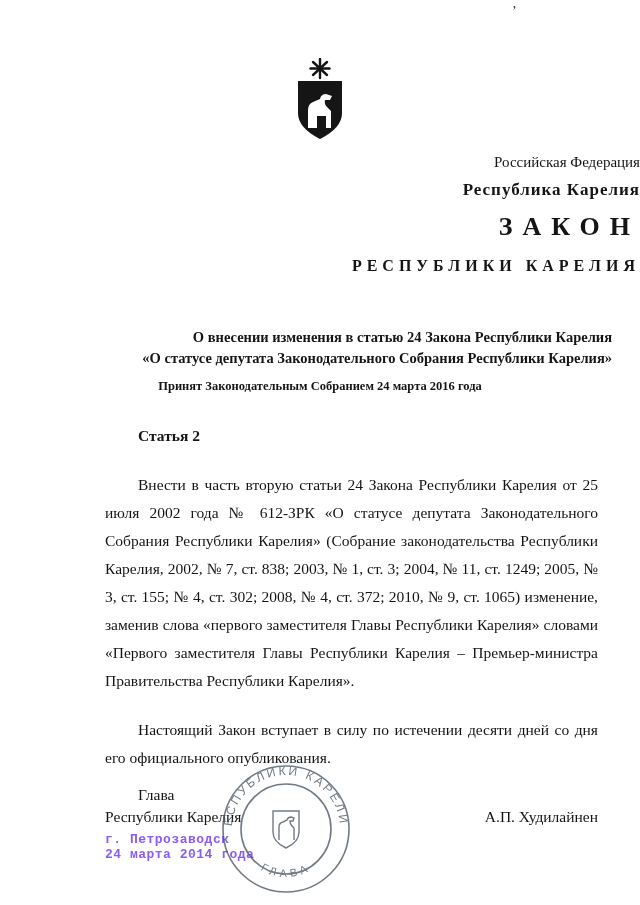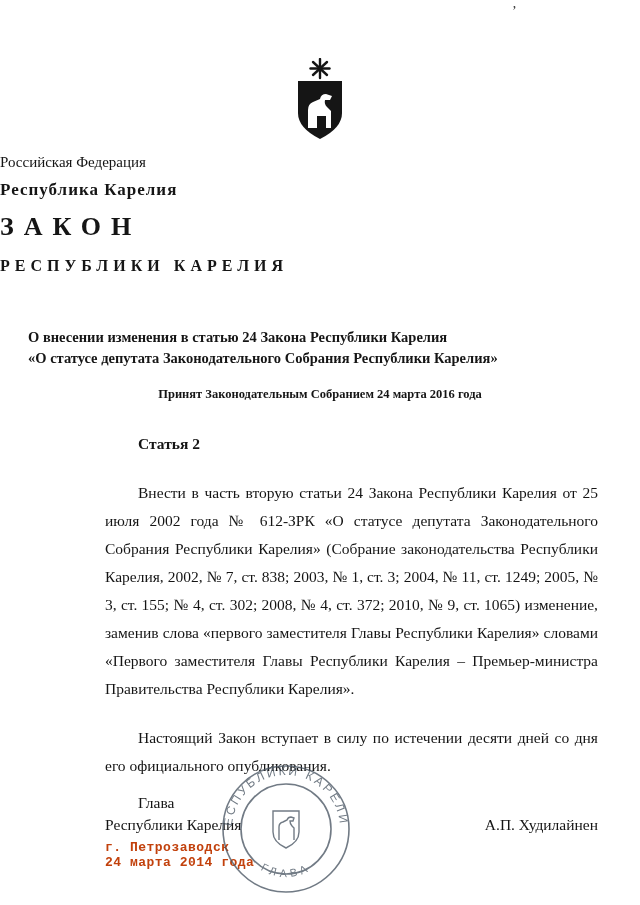--- a/index.html
+++ b/index.html
@@ -6,35 +6,35 @@
   html,body { background:#ffffff; }
   .page {
     position:relative;
     width:640px; height:905px;
     margin:0 auto;
     background:#fff;
     color:#151515;
     font-family:"Liberation Serif", serif;
     overflow:hidden;
   }
-  .centered { text-align:left; }
+  .centered { text-align:right;padding-left:45px; }
   .emblem { width:64px; height:84px; margin:58px auto 0; display:block; }
   .hdr-country { margin-top:12px; font-size:15px; }
   .hdr-republic { margin-top:9px; font-size:17px; font-weight:bold; letter-spacing:1px; }
   .law-word { margin-top:12px; font-size:26px; font-weight:bold; letter-spacing:10px; }
   .law-subject { margin-top:15px; font-size:16px; font-weight:bold; letter-spacing:5px; }
-  .doc-title { margin:52px 28px 0; font-weight:bold; font-size:14.5px; line-height:21px; text-align:left; }
-  .adopted { margin-top:18px; text-align:center; font-weight:bold; font-size:12.5px;font-family:Liberation Serif, serif; }
+  .doc-title { margin:52px 28px 0; font-weight:bold; font-size:14.5px; line-height:21px; text-align:right; }
+  .adopted { margin-top:10px; text-align:center; font-weight:bold; font-size:12.5px;font-family:Liberation Serif, serif; }
   .body-block { margin:28px 42px 0 105px; font-size:15.5px; line-height:28px; }
   .article-heading { font-weight:bold; text-indent:33px; }
   .body-block p { text-indent:33px; text-align:justify;margin-top:21px; }
   .sig { display:flex; justify-content:space-between; align-items:flex-end; margin-top:12px; line-height:22px; }
   .sig-left .indent { text-indent:33px; }
   .sig-name { font-size:15.5px; }
-  .issue-block { margin:4px 0 0 105px; font-family:"Liberation Mono", monospace; font-weight:bold; font-size:13px; line-height:15px; letter-spacing:0.5px; color:#c2410c; }
+  .issue-block { margin:4px 0 0 105px; font-family:"Liberation Mono", monospace; font-weight:bold; font-size:13px; line-height:15px; letter-spacing:0.5px; color:#8b5cf6; }
   .stamp { position:absolute; left:220px; top:763px; width:132px; height:132px; opacity:0.78; pointer-events:none; }
   .artifact { position:absolute; left:512px; top:4px; font-size:14px; color:#333; }
 </style>
 </head>
 <body>
 
 <div class="page">
 
   <span class="artifact">’</span>
 

